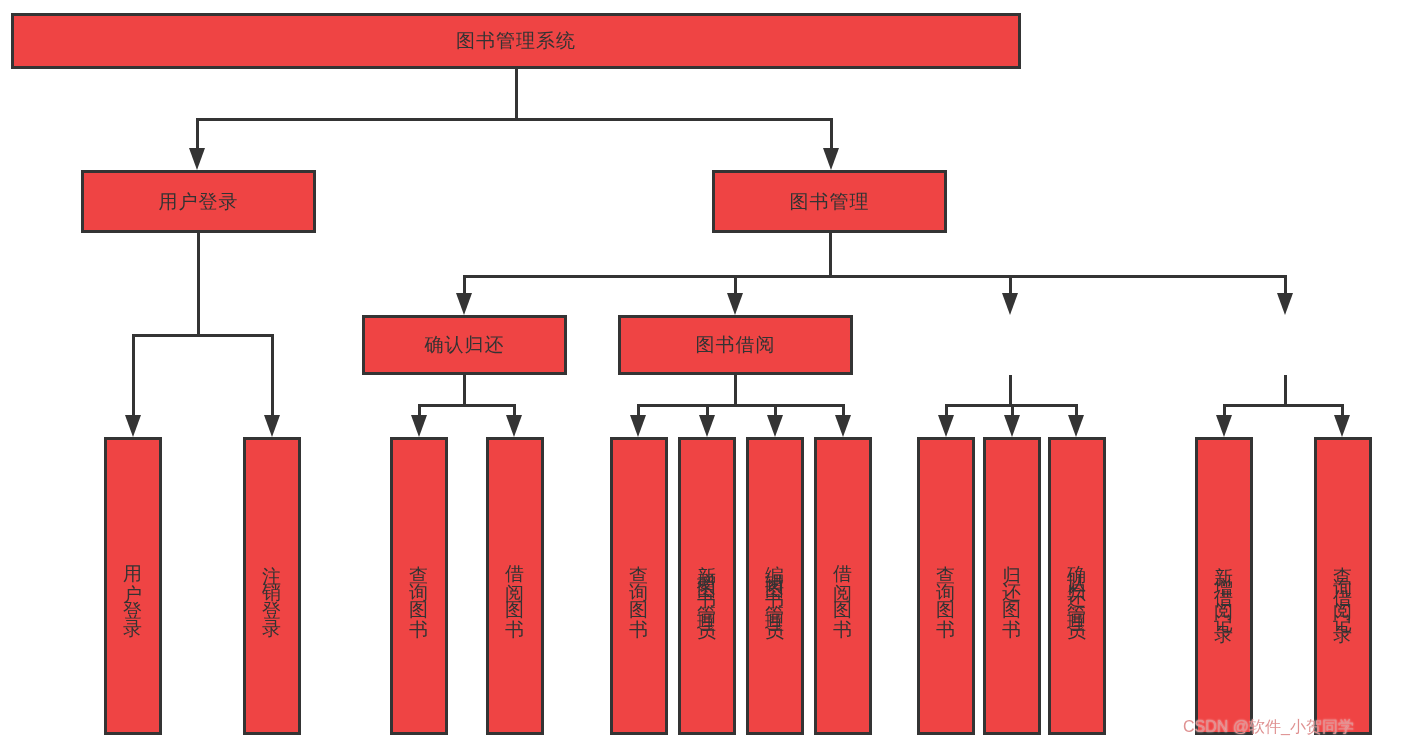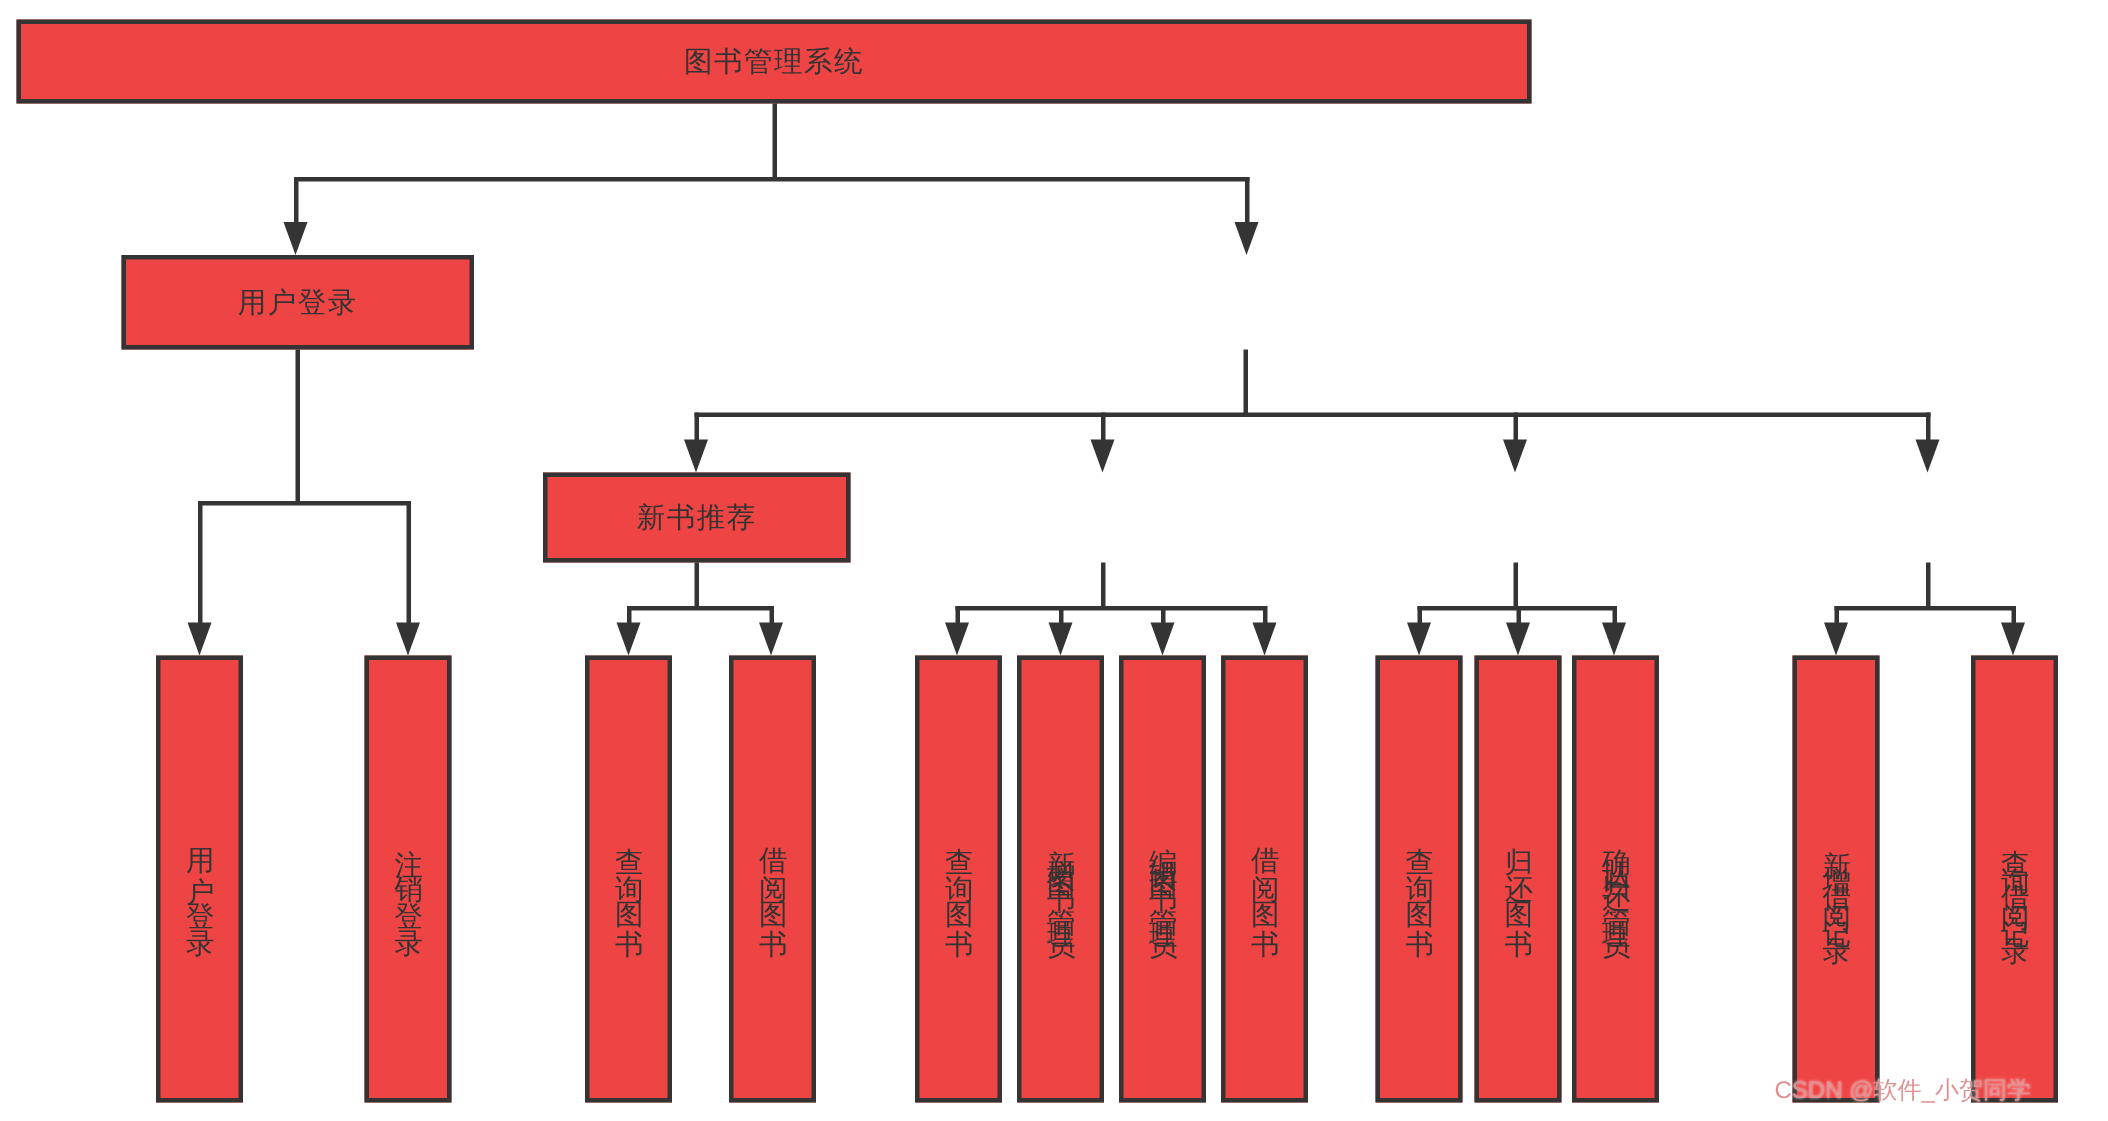--- a/index.html
+++ b/index.html
@@ -84,20 +84,23 @@
 
   <div class="vline" style="left:515px; top:69px; height:50px;"></div>
   <div class="hline" style="left:196px; top:118px; width:637px;"></div>
   <div class="vline" style="left:196px; top:118px; height:34px;"></div>
   <div class="arrow" style="left:189px; top:148px;"></div>
   <div class="vline" style="left:830px; top:118px; height:34px;"></div>
   <div class="arrow" style="left:823px; top:148px;"></div>
 
   <div class="box lvl2" style="left:81px;">
     <span class="hnode">用户登录</span>
+  </div>
+  <div class="box lvl2" style="left:712px;">
+    <span class="hnode">图书管理</span>
   </div>
 
   <div class="vline" style="left:197px; top:233px; height:103px;"></div>
   <div class="hline" style="left:132px; top:334px; width:141px;"></div>
   <div class="vline" style="left:132px; top:334px; height:85px;"></div>
   <div class="arrow" style="left:125px; top:415px;"></div>
   <div class="vline" style="left:271px; top:334px; height:85px;"></div>
   <div class="arrow" style="left:264px; top:415px;"></div>
 
   <div class="vline" style="left:829px; top:233px; height:44px;"></div>
@@ -105,21 +108,24 @@
   <div class="vline" style="left:463px; top:275px; height:22px;"></div>
   <div class="arrow" style="left:456px; top:293px;"></div>
   <div class="vline" style="left:734px; top:275px; height:22px;"></div>
   <div class="arrow" style="left:727px; top:293px;"></div>
   <div class="vline" style="left:1009px; top:275px; height:22px;"></div>
   <div class="arrow" style="left:1002px; top:293px;"></div>
   <div class="vline" style="left:1284px; top:275px; height:22px;"></div>
   <div class="arrow" style="left:1277px; top:293px;"></div>
 
   <div class="box lvl3" style="left:362px; width:205px;">
-    <span class="hnode">新书推荐</span>
+    <span class="hnode">确认归还</span>
+  </div>
+  <div class="box lvl3" style="left:618px; width:235px;">
+    <span class="hnode">图书借阅</span>
   </div>
 
   <div class="vline" style="left:463px; top:375px; height:31px;"></div>
   <div class="hline" style="left:418px; top:404px; width:97px;"></div>
   <div class="vline" style="left:418px; top:404px; height:15px;"></div>
   <div class="arrow" style="left:411px; top:415px;"></div>
   <div class="vline" style="left:513px; top:404px; height:15px;"></div>
   <div class="arrow" style="left:506px; top:415px;"></div>
 
   <div class="vline" style="left:734px; top:375px; height:31px;"></div>

